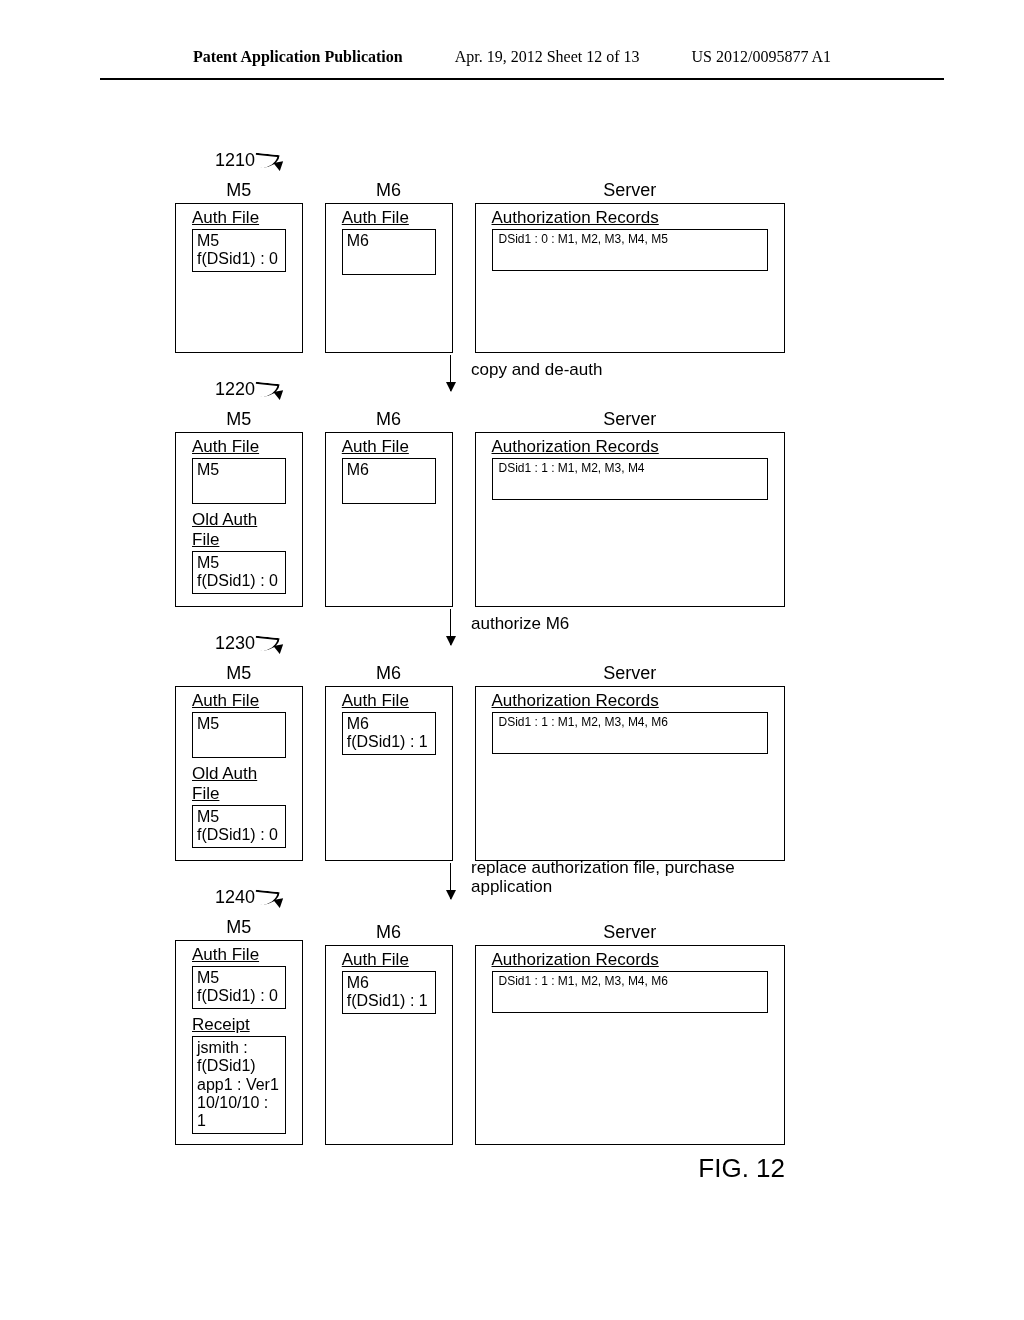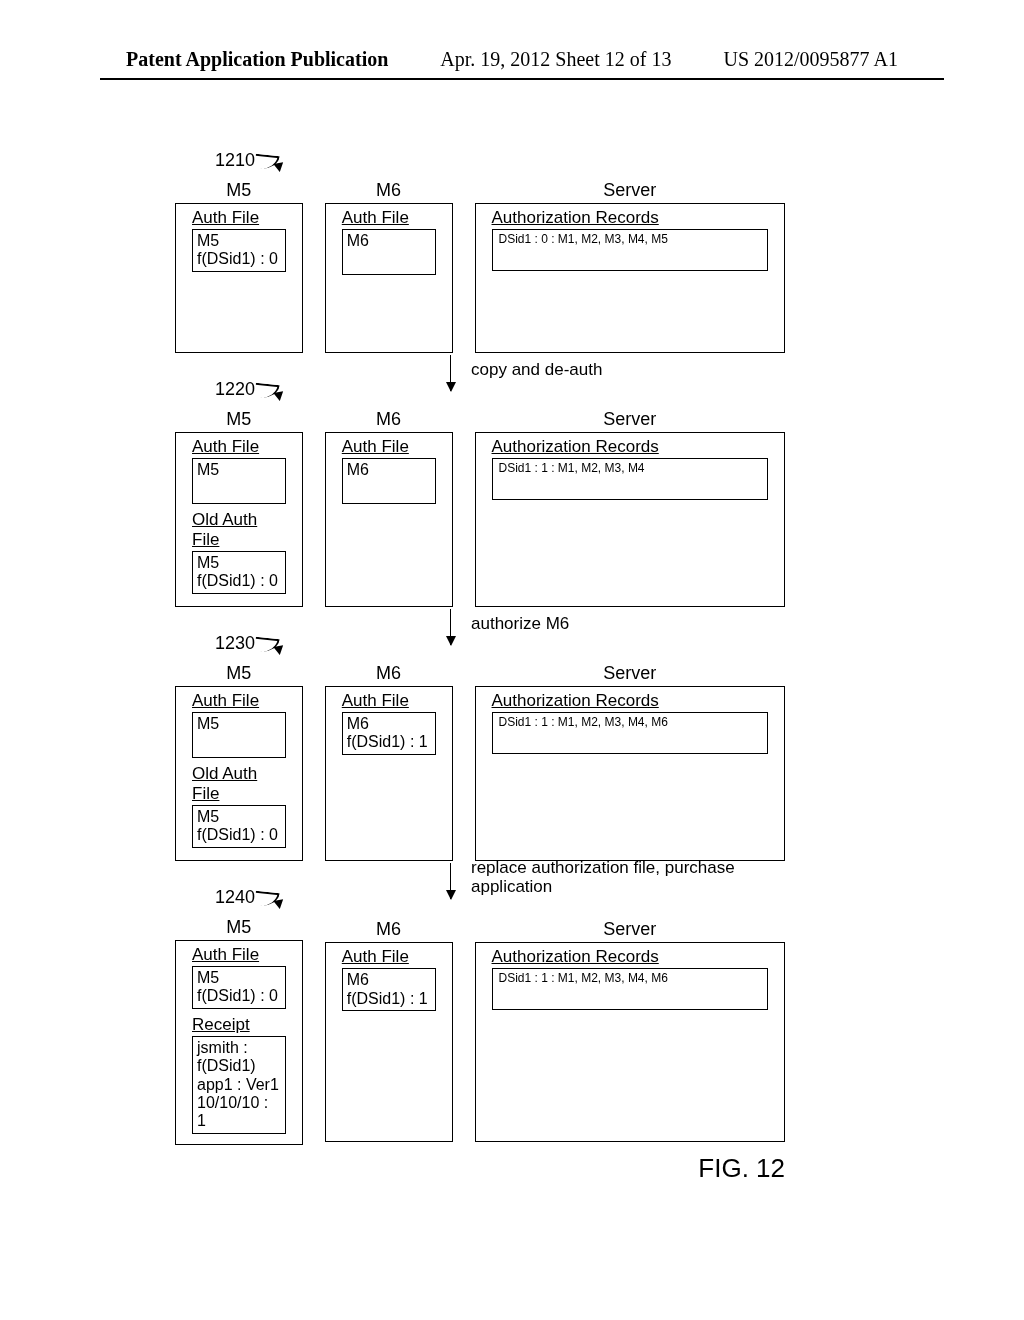--- a/index.html
+++ b/index.html
@@ -1,28 +1,28 @@
 <!DOCTYPE html>
 <html><head>
 <meta charset="utf-8">
 <style>
   html,body{margin:0;padding:0;background:#fff;font-family:"Times New Roman",serif;color:#000}
   .page{width:1024px;height:1320px;position:relative;background:#fff}
   .hdr{position:absolute;top:48px;left:0;right:0;text-align:center}
-  .hdr span{margin:0 24px;font-size:20px}
+  .hdr span{margin:0 24px;font-size:16px}
   .hdr .left{font-weight:700}
   .rule{position:absolute;top:78px;left:100px;right:80px;border-top:2px solid #000}
   .fig-area{position:absolute;top:180px;left:175px;width:610px}
   .state{position:relative;margin-bottom:8px}
-  .refwrap{position:absolute;top:-30px;left:40px;display:flex;align-items:center;}
+  .refwrap{position:absolute;top:-30px;left:40px;display:flex;}
   .refno{font-size:18px;font-family:Arial,Helvetica,sans-serif}
   .refarrow{position:relative;width:28px;height:20px}
   .refarrow::before{content:"";position:absolute;left:0;top:4px;width:22px;height:12px;border-top:2px solid #000;border-right:2px solid #000;border-bottom-right-radius:18px 14px;transform:rotate(6deg)}
   .refarrow::after{content:"";position:absolute;right:-1px;bottom:-1px;border-left:5px solid transparent;border-right:5px solid transparent;border-top:9px solid #000;transform:rotate(-10deg)}
-  .row{display:flex;align-items:center}
+  .row{display:flex;align-items:flex-end}
   .col-h{text-align:center;font-size:18px;font-family:Arial,Helvetica,sans-serif;margin-bottom:2px}
   .box{border:1.5px solid #000;padding:4px 16px;font-size:17px;font-family:Arial,Helvetica,sans-serif;box-sizing:border-box}
   .m5col{width:130px;margin-right:22px}
   .m6col{width:130px;margin-right:22px}
   .svcol{width:316px}
   .m5box{min-height:150px}
   .m6box{min-height:150px}
   .svbox{min-height:150px}
   .sub-title{text-decoration:underline;margin-bottom:1px}
   .sub-box{border:1.5px solid #000;padding:2px 4px;font-size:16px;line-height:1.15;margin-bottom:6px}

